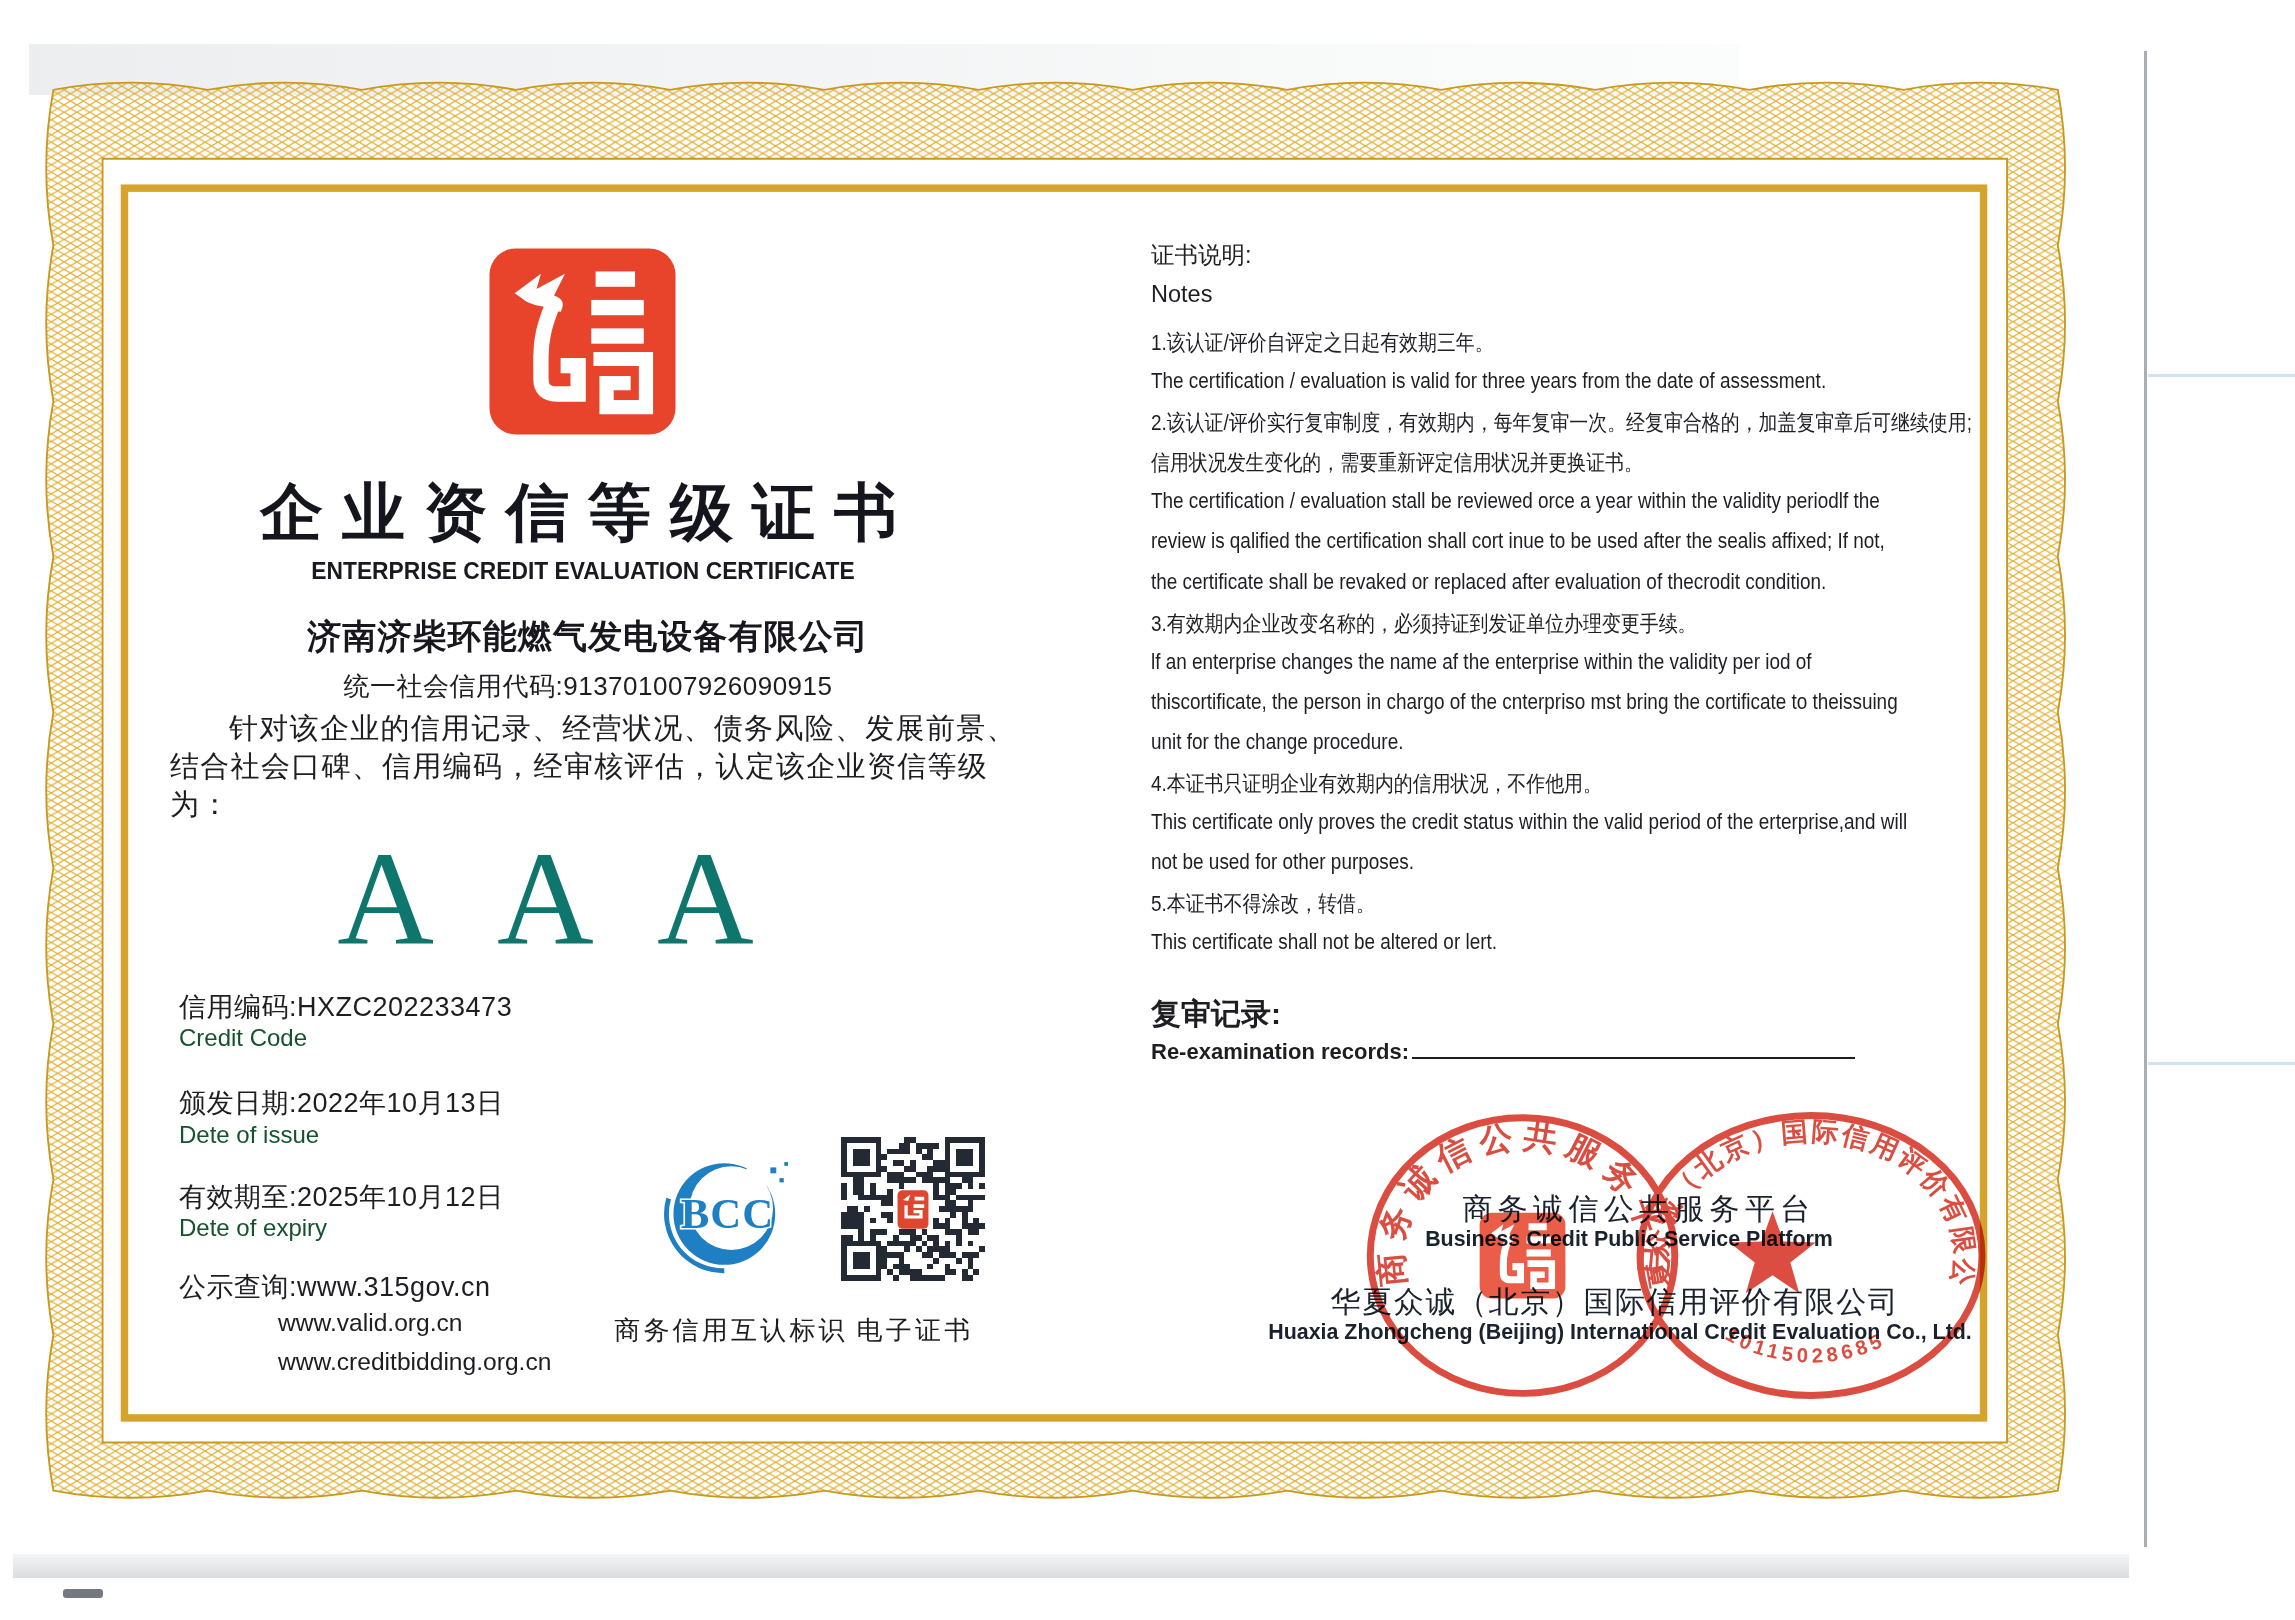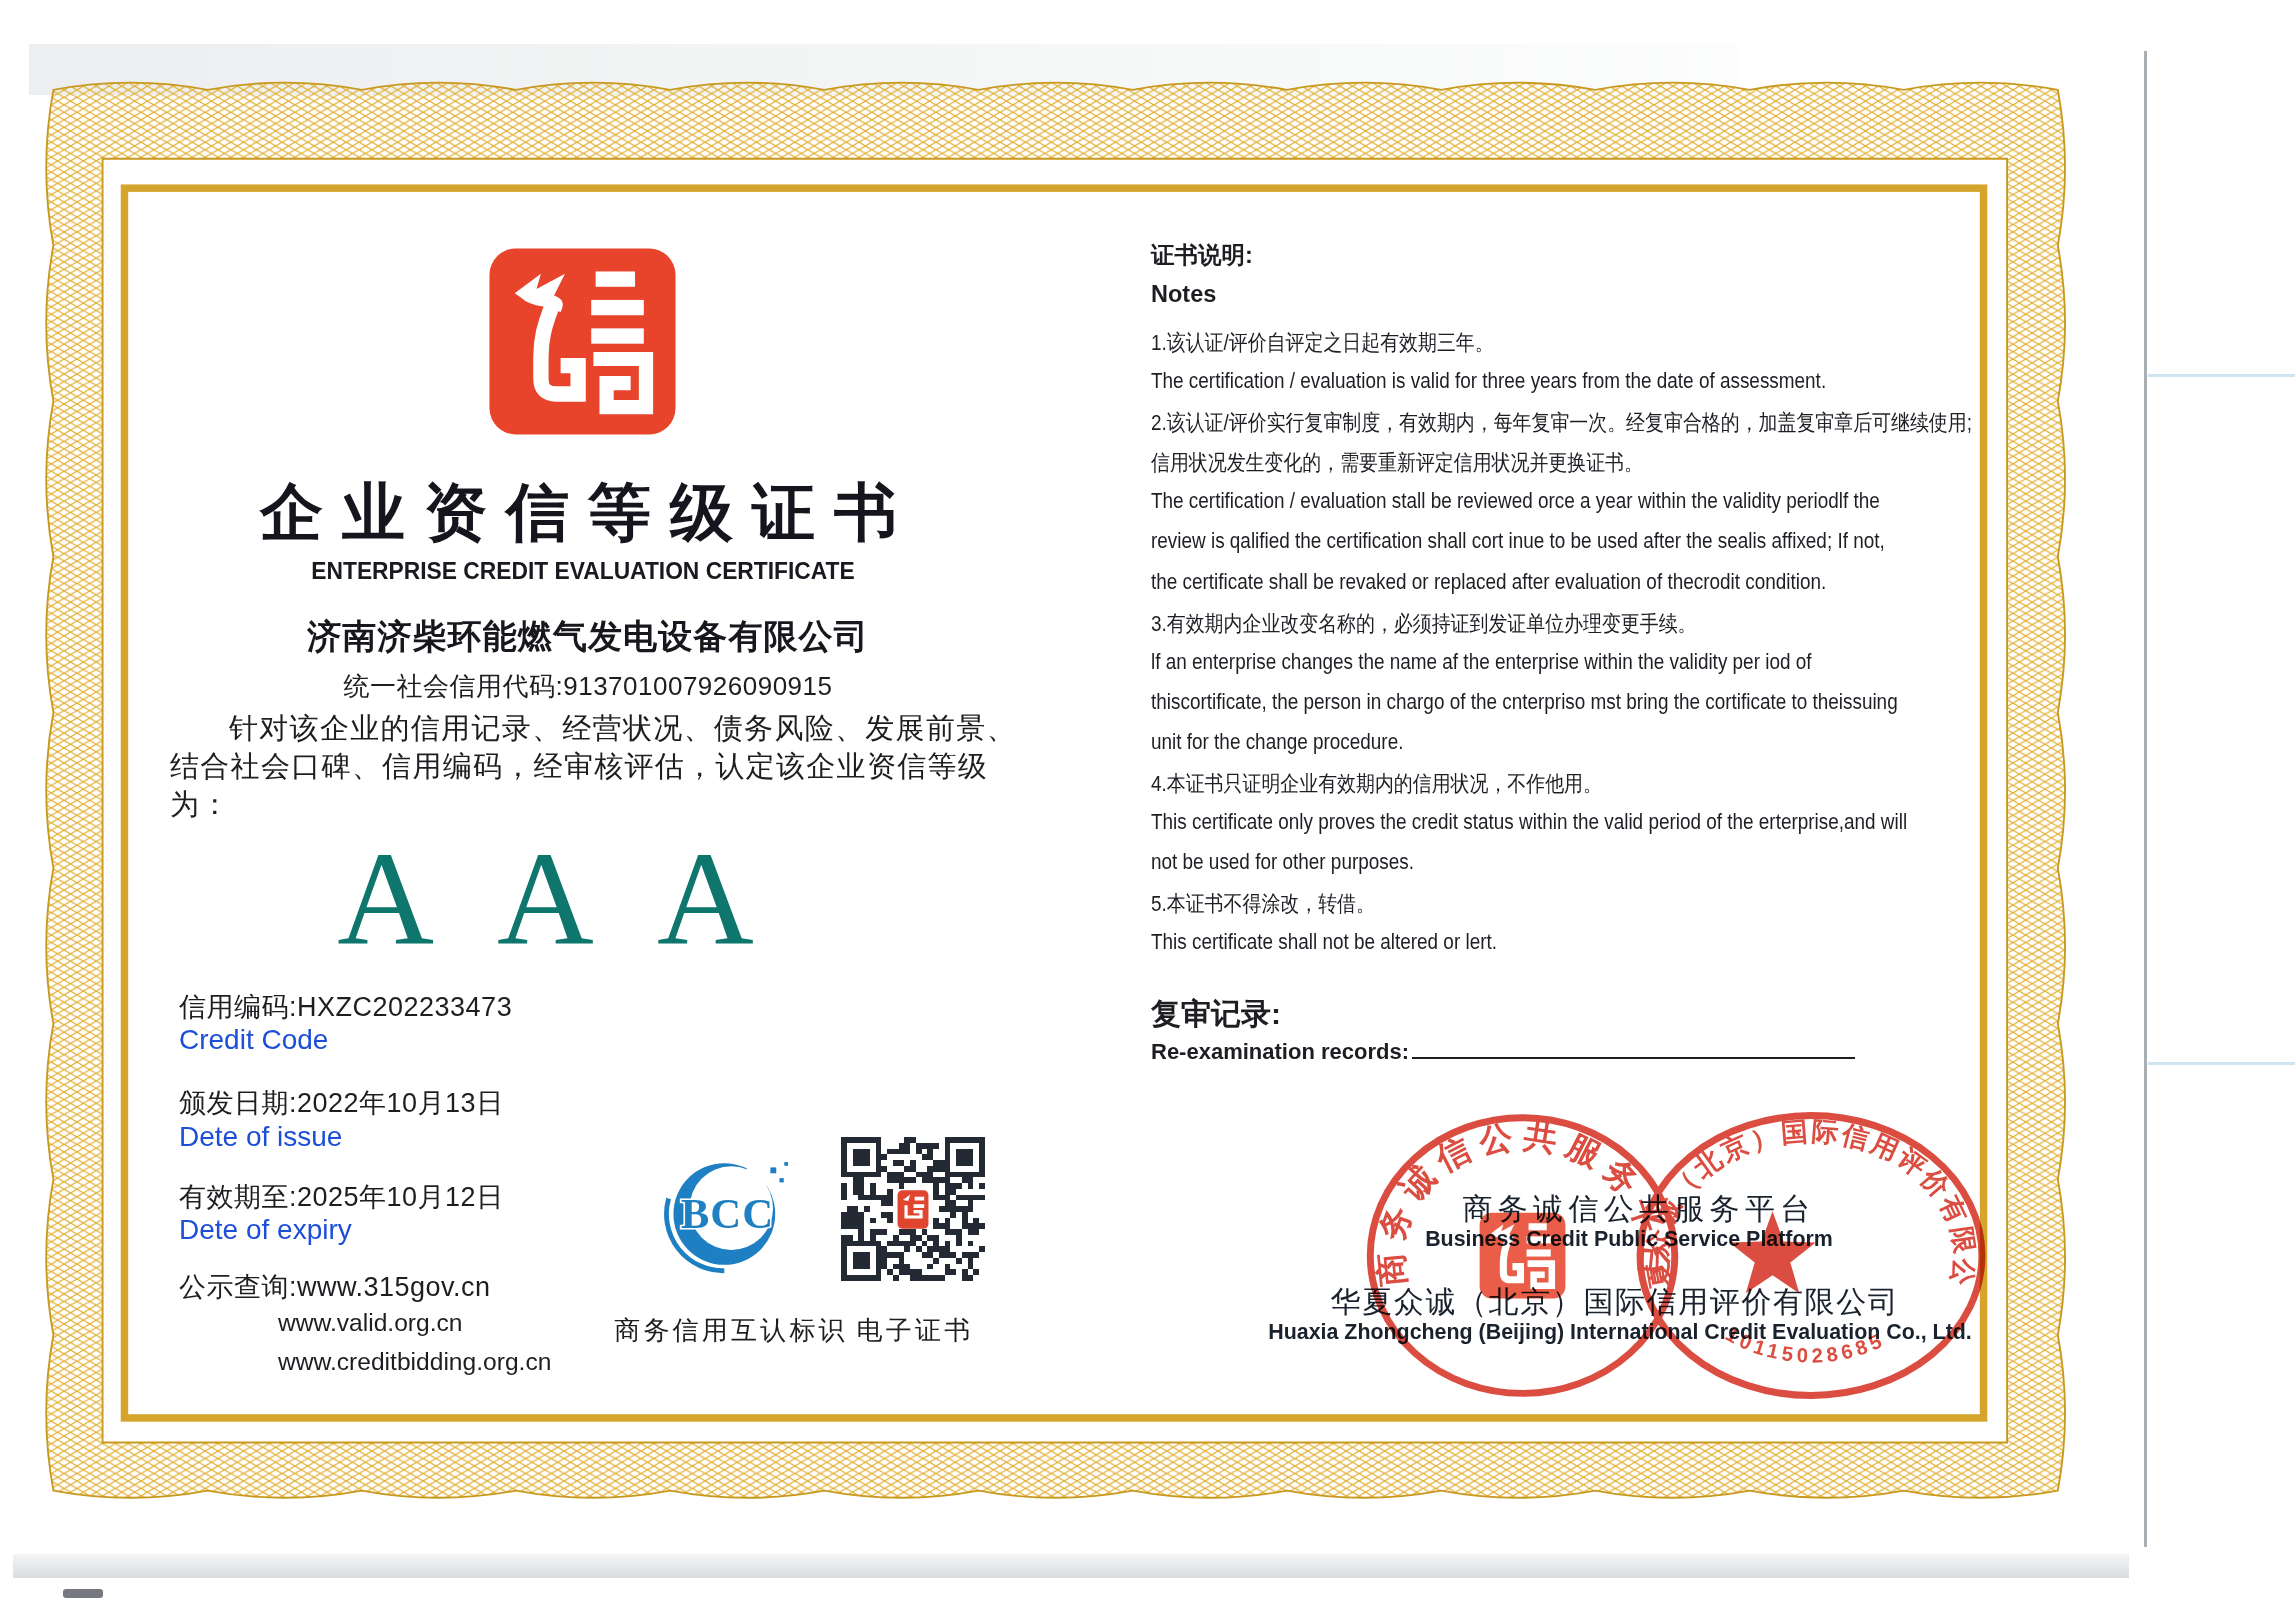--- a/index.html
+++ b/index.html
@@ -29,34 +29,34 @@
             transform:translateX(-50%) scaleX(.95);}
   .company{left:588px;top:614px;font-size:34px;font-weight:700;letter-spacing:1.1px;color:#17171d;}
   .uscc{left:588px;top:669px;font-size:26px;font-weight:500;letter-spacing:0.5px;}
   .stmt{left:170px;font-size:29px;line-height:38px;letter-spacing:1.3px;white-space:nowrap;font-weight:500;}
   .s1{top:709px;padding-left:59px;}
   .s2{top:747px;}
   .s3{top:785px;}
   .rating{left:577px;top:831px;font-family:"Liberation Serif","DejaVu Serif",serif;
           font-size:134px;font-weight:400;letter-spacing:63px;color:#0f766e;line-height:1;}
   .d-cn{left:179px;font-size:27px;font-weight:500;letter-spacing:0.5px;white-space:nowrap;}
-  .d-en{left:179px;font-size:28px;font-weight:400;color:#1d4ed8;white-space:nowrap;}
+  .d-en{left:179px;font-size:24px;font-weight:400;color:#14532d;white-space:nowrap;}
   .t-cc{top:989px;} .t-cce{top:1024px;}
   .t-id{top:1085px;} .t-ide{top:1121px;}
   .t-ed{top:1179px;} .t-ede{top:1214px;text-align:center;}
   .t-q{top:1269px;}
   .u2{left:278px;top:1309px;font-size:24.6px;font-weight:500;white-space:nowrap;}
   .u3{left:278px;top:1348px;font-size:24.6px;font-weight:500;white-space:nowrap;}
   .bcc-svg{position:absolute;left:644px;top:1147px;width:166px;height:134px;}
   .qr-svg{position:absolute;left:841px;top:1137px;width:144px;height:144px;}
   .cap{font-size:26px;font-weight:500;letter-spacing:3.2px;white-space:nowrap;}
   .cap-bcc{left:731px;top:1313px;}
   .cap-qr{left:915px;top:1313px;}
   
-  .nh{left:1151px;font-size:23.5px;font-weight:700;white-space:nowrap;}
+  .nh{left:1151px;font-size:23.5px;font-weight:400;white-space:nowrap;}
   .nh1{top:239px;} .nh2{top:281px;}
   .ln{left:1151px;font-size:22px;font-weight:400;white-space:nowrap;color:#1e1e24;
       transform:scaleX(.86);transform-origin:left top;}
   .rv-cn{left:1151px;top:994px;font-size:30px;font-weight:700;white-space:nowrap;}
   .rv-en{left:1151px;top:1036px;font-size:22px;font-weight:700;white-space:nowrap;}
   .rule{display:inline-block;width:443px;height:21.4px;border-bottom:2.1px solid #1d1d22;margin-left:3.2px;}
   
   .ov{white-space:nowrap;color:#1a222d;}
   .ov1{left:1639px;top:1189px;font-size:30px;font-weight:500;letter-spacing:5.3px;}
   .ov2{left:1629px;top:1227px;font-size:21.4px;font-weight:700;}

